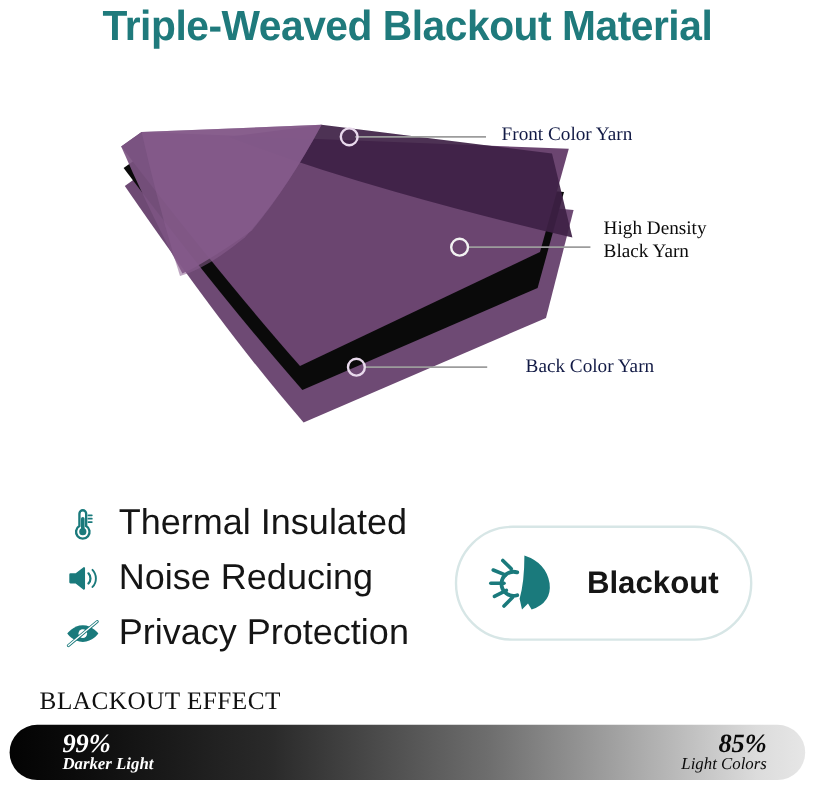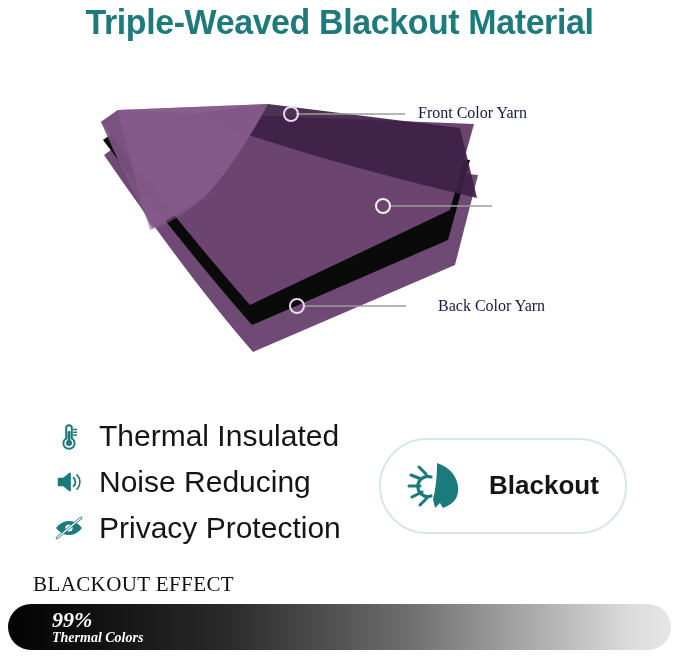--- a/index.html
+++ b/index.html
@@ -200,20 +200,22 @@
     <line x1="390" y1="126" x2="492" y2="126" stroke="#9c9c9c" stroke-width="1.4"></line>
     <circle cx="383" cy="126" r="7" fill="none" stroke="#f2f2f2" stroke-width="2"></circle>
 
     <line x1="304" y1="226" x2="406" y2="226" stroke="#9c9c9c" stroke-width="1.4"></line>
     <circle cx="297" cy="226" r="7" fill="none" stroke="#e8d9ec" stroke-width="2"></circle>
   </svg>
 </div>
 
 <div class="leader-label label-front">Front  Color Yarn</div>
 <div class="leader-label black label-mid">
+  <div>High Density</div>
+  <div>Black Yarn</div>
 </div>
 <div class="leader-label label-back">Back Color Yarn</div>
 
 <div class="features">
 
   <div class="feature-row">
     <span class="feature-icon">
       <svg width="30" height="30" viewBox="0 0 32 32" fill="none" stroke="currentColor" stroke-width="2.1">
         <path d="M13 18.5V7.5a3 3 0 0 1 6 0v11a6 6 0 1 1-6 0Z"></path>
         <path d="M16 12v8.5" stroke-width="3.2" stroke-linecap="round"></path>
@@ -266,15 +268,19 @@
   </span>
   <span class="badge-text">
     <div>Blackout</div>
   </span>
 </div>
 
 <div class="effect-title">BLACKOUT EFFECT</div>
 <div class="effect-bar">
   <div class="bar-left">
     <span class="pct">99%</span>
-    <span class="cap">Thermal Colors</span>
+    <span class="cap">Darker Light</span>
+  </div>
+  <div class="bar-right">
+    <span class="pct">85%</span>
+    <span class="cap">Light Colors</span>
   </div>
 </div>
 
 </body></html>

